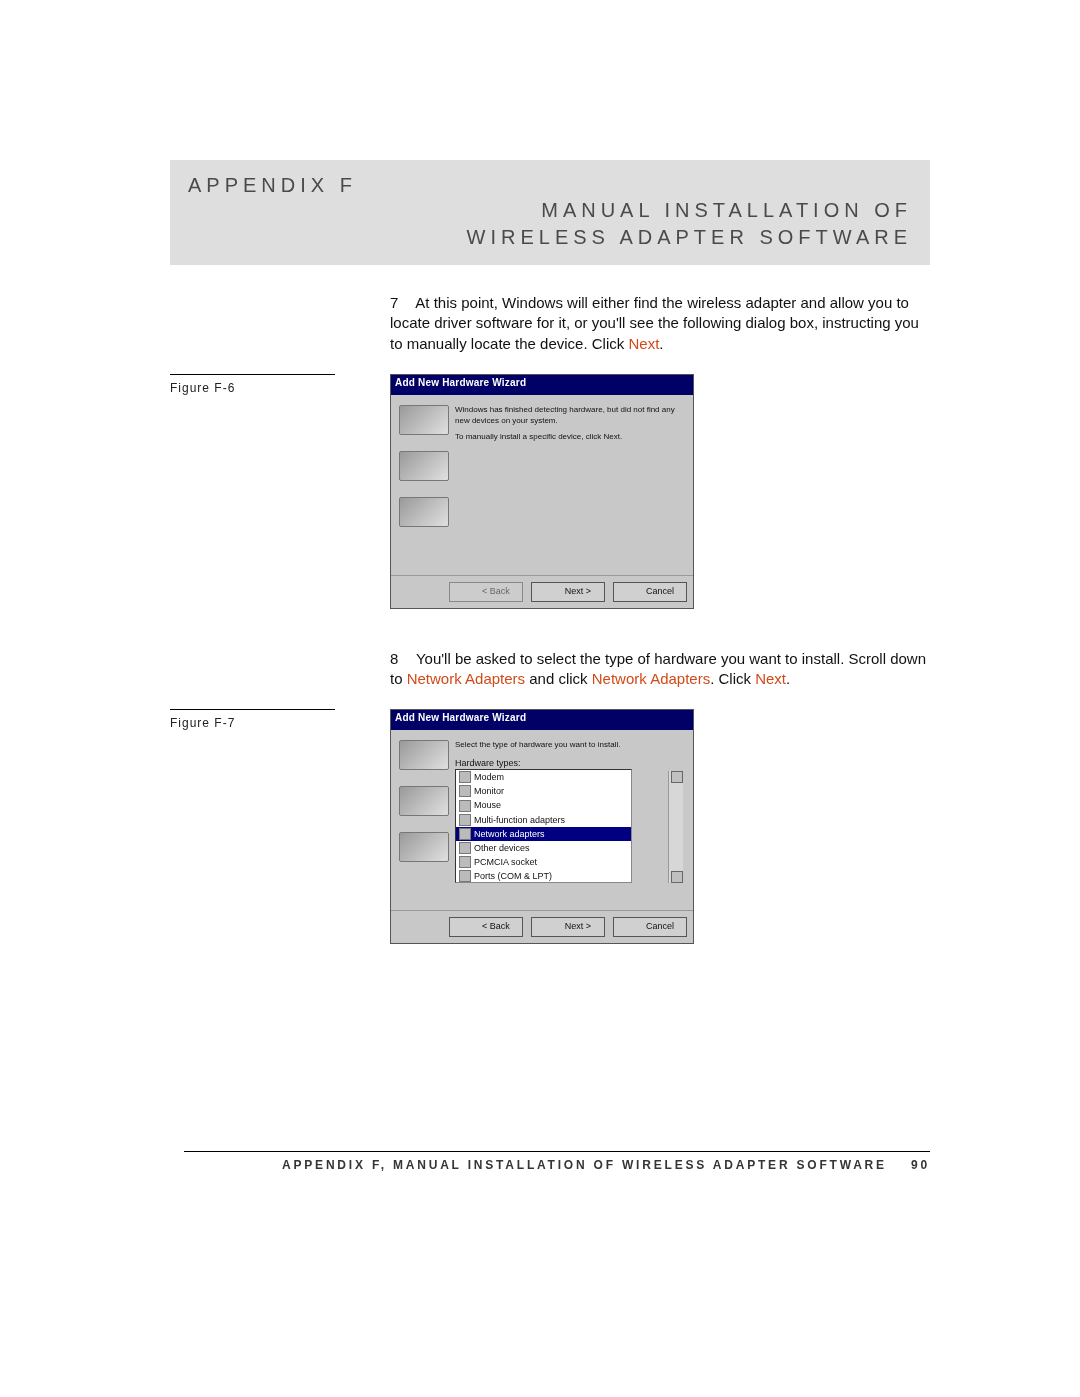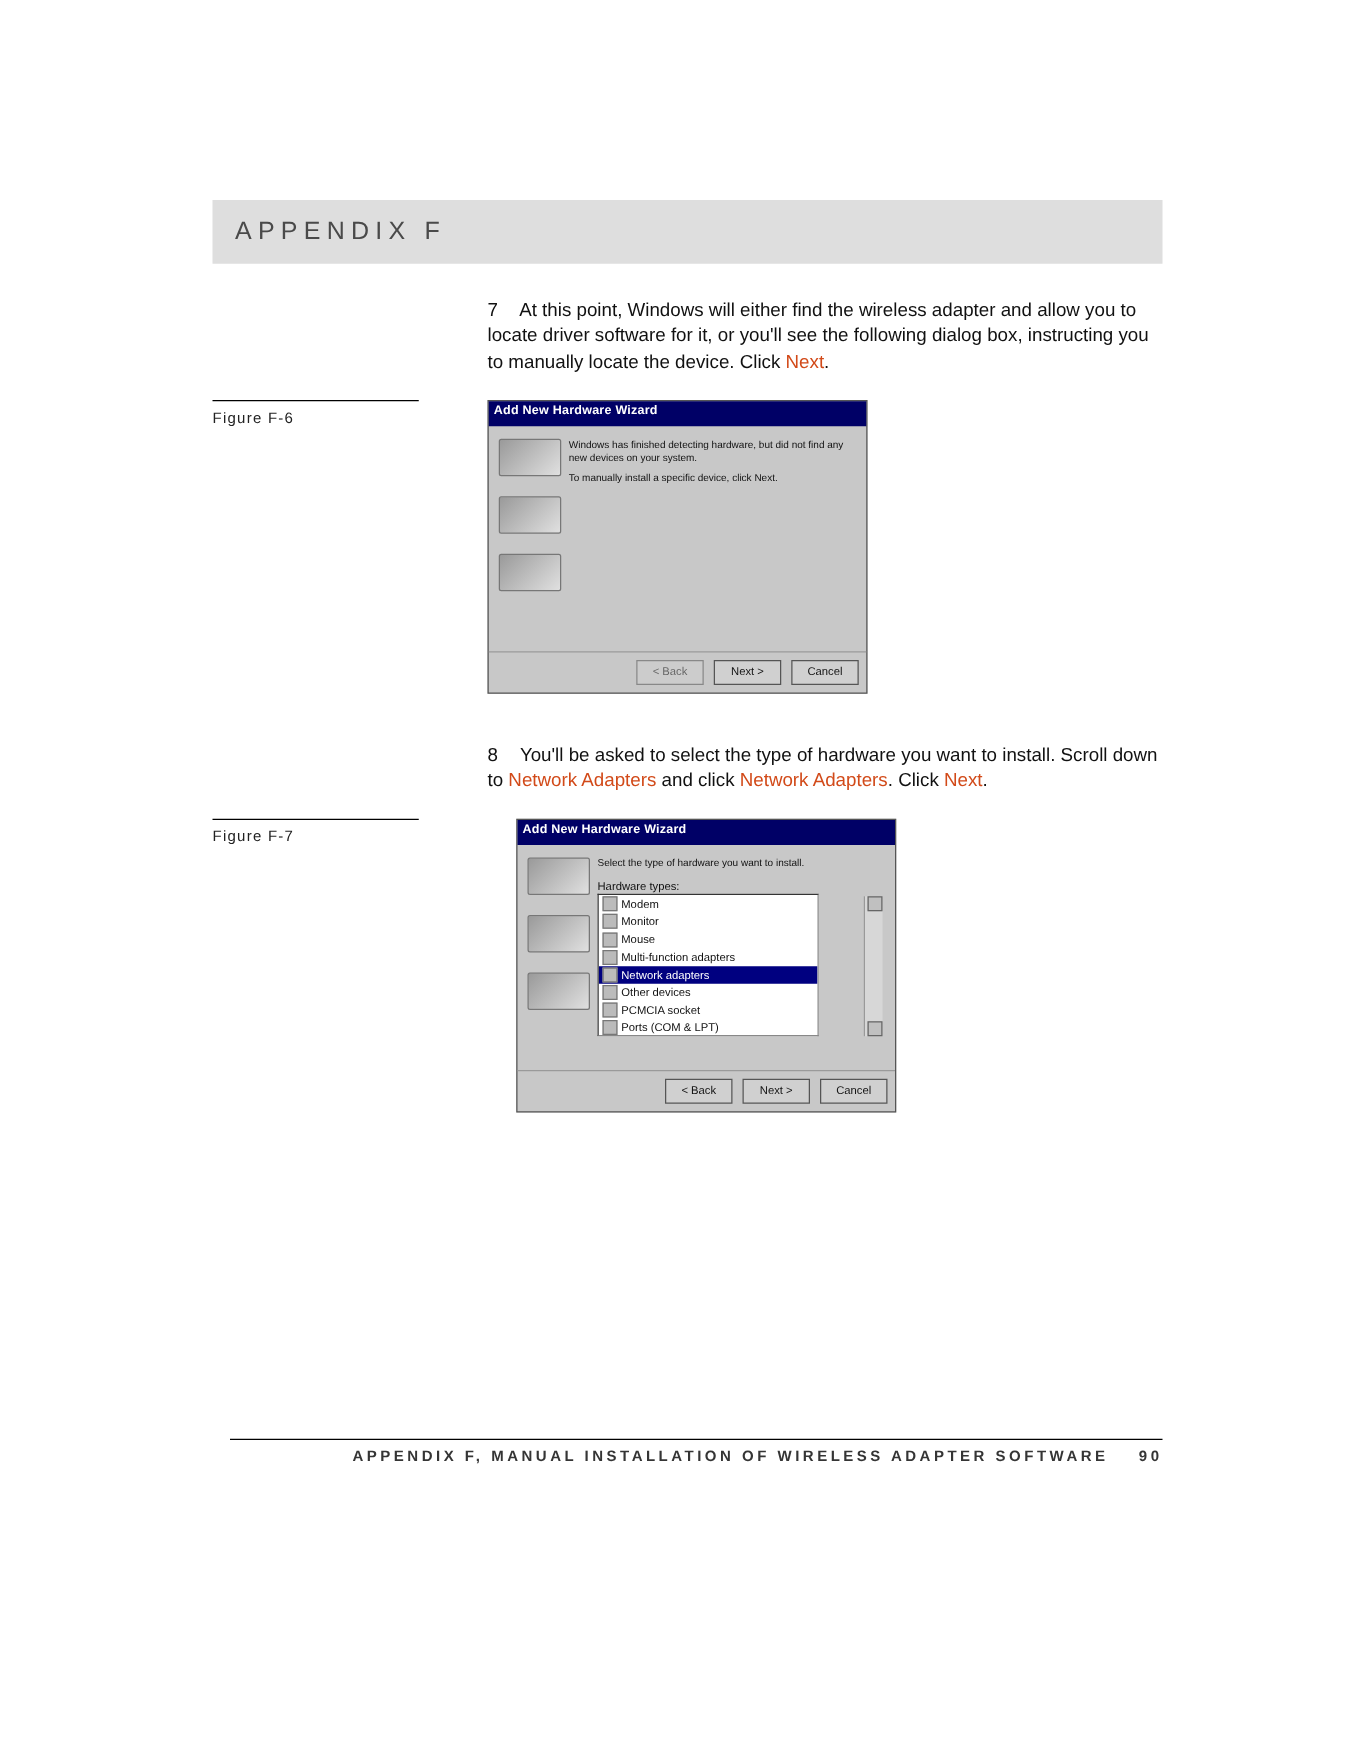--- a/index.html
+++ b/index.html
@@ -16,39 +16,43 @@
   .figlbl{border-top:1px solid #000;width:165px;padding-top:6px;font-size:12px;font-weight:normal;letter-spacing:1px;color:#222;}
   
   .wiz{width:302px;background:#c8c8c8;border:1px solid #555;position:relative;}
   .wiz-title{background:#000066;height:20px;font-size:10px;font-weight:bold;color:#fff;padding:0 4px;line-height:16px;letter-spacing:.2px;}
   .wiz-body{display:flex;height:168px;padding:6px;}
   .wiz-side{width:54px;display:flex;flex-direction:column;gap:16px;align-items:center;padding-top:4px;}
   .wiz-side .hw{width:48px;height:28px;background:linear-gradient(135deg,#9a9a9a,#e0e0e0);border:1px solid #777;border-radius:2px;}
   .wiz-txt{flex:1;font-size:8px;color:#111;padding:2px 4px;}
   .wiz-txt p{margin:2px 0 6px 0;}
   .wiz-btns{display:flex;justify-content:flex-end;gap:8px;border-top:1px solid #9a9a9a;padding:6px;}
-  .wbtn{min-width:52px;height:18px;font-size:9px;background:#d0d0d0;border:1px solid #555;line-height:16px;text-align:center;}
+  .wbtn{min-width:52px;height:18px;font-size:9px;background:#d0d0d0;border:1px solid #555;line-height:16px;text-align:center;padding-left:20px;}
   .listbox-lbl{font-size:9px;margin-bottom:0;}
   .listbox{width:175px;height:112px;background:#fff;border:1px inset #888;overflow:hidden;font-size:9px;}
   .listbox .li{padding:1px 3px;display:flex;align-items:center;gap:3px;}
   .listbox .li.sel{background:#000080;color:#fff;}
   .ic{width:10px;height:10px;background:#bbb;border:1px solid #777;display:inline-block;}
   .sb{float:right;width:14px;height:112px;background:#d7d7d7;border-left:1px solid #999;position:relative;margin-top:-112px;margin-left:175px;}
   .sb::before,.sb::after{content:'';position:absolute;left:2px;width:10px;height:10px;background:#c0c0c0;border:1px solid #666;}
   .sb::before{top:0;} .sb::after{bottom:0;}
   
   .ftr{position:absolute;left:184px;right:150px;bottom:225px;border-top:1px solid #000;padding-top:6px;font-size:12px;font-weight:bold;color:#353535;letter-spacing:2.8px;text-align:right;}
   .ftr .pg{margin-left:18px;}
 </style>
 </head>
 <body>
 
 <div class="page">
   <div class="hdr">
     <div class="hdr-l">APPENDIX F</div>
+    <div class="hdr-r">
+      <span>MANUAL INSTALLATION OF</span><br>
+      <span>WIRELESS ADAPTER SOFTWARE</span>
+    </div>
   </div>
 
   <div class="row">
     <div class="lcol"></div>
     <div class="rcol">
       <span class="num">7</span>
       <span>At this point, Windows will either find the wireless adapter and allow you to locate driver software for it, or you'll see the following dialog box, instructing you to manually locate the device. Click </span><span class="orange">Next</span><span>.</span>
     </div>
   </div>
 
@@ -80,21 +84,21 @@
   </div>
 
   <div class="row" style="margin-top:40px;">
     <div class="lcol"></div>
     <div class="rcol">
       <span class="num">8</span>
       <span>You'll be asked to select the type of hardware you want to install. Scroll down to </span><span class="orange">Network Adapters</span><span> and click </span><span class="orange">Network Adapters</span><span>. Click </span><span class="orange">Next</span><span>.</span>
     </div>
   </div>
 
-  <div class="row" style="margin-top:20px;gap:23px;">
+  <div class="row" style="margin-top:20px;">
     <div class="lcol">
       <div class="figlbl">Figure F-7</div>
     </div>
     <div class="rcol">
       <div class="wiz">
         <div class="wiz-title">Add New Hardware Wizard</div>
         <div class="wiz-body">
           <div class="wiz-side">
             <div class="hw"></div>
             <div class="hw"></div>

